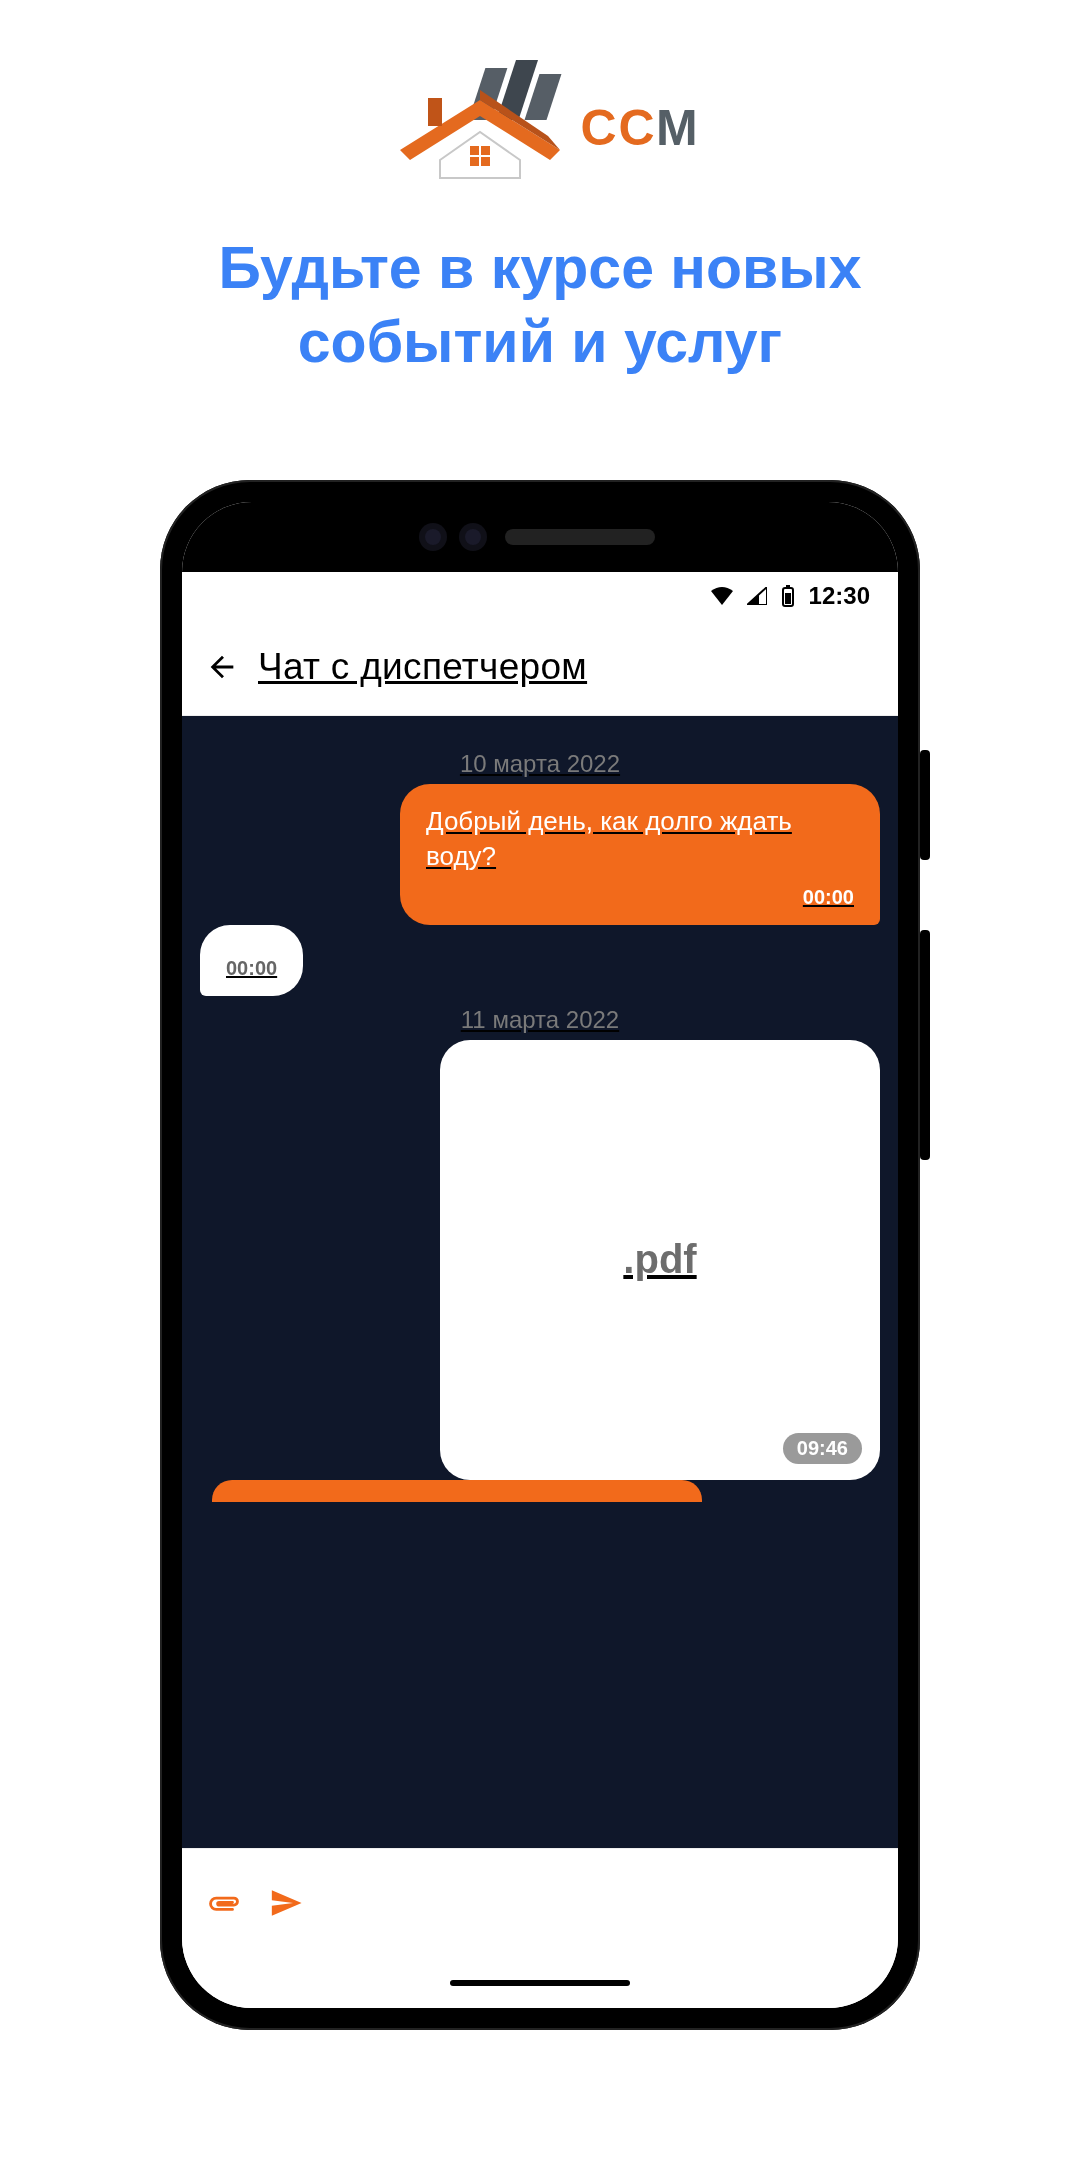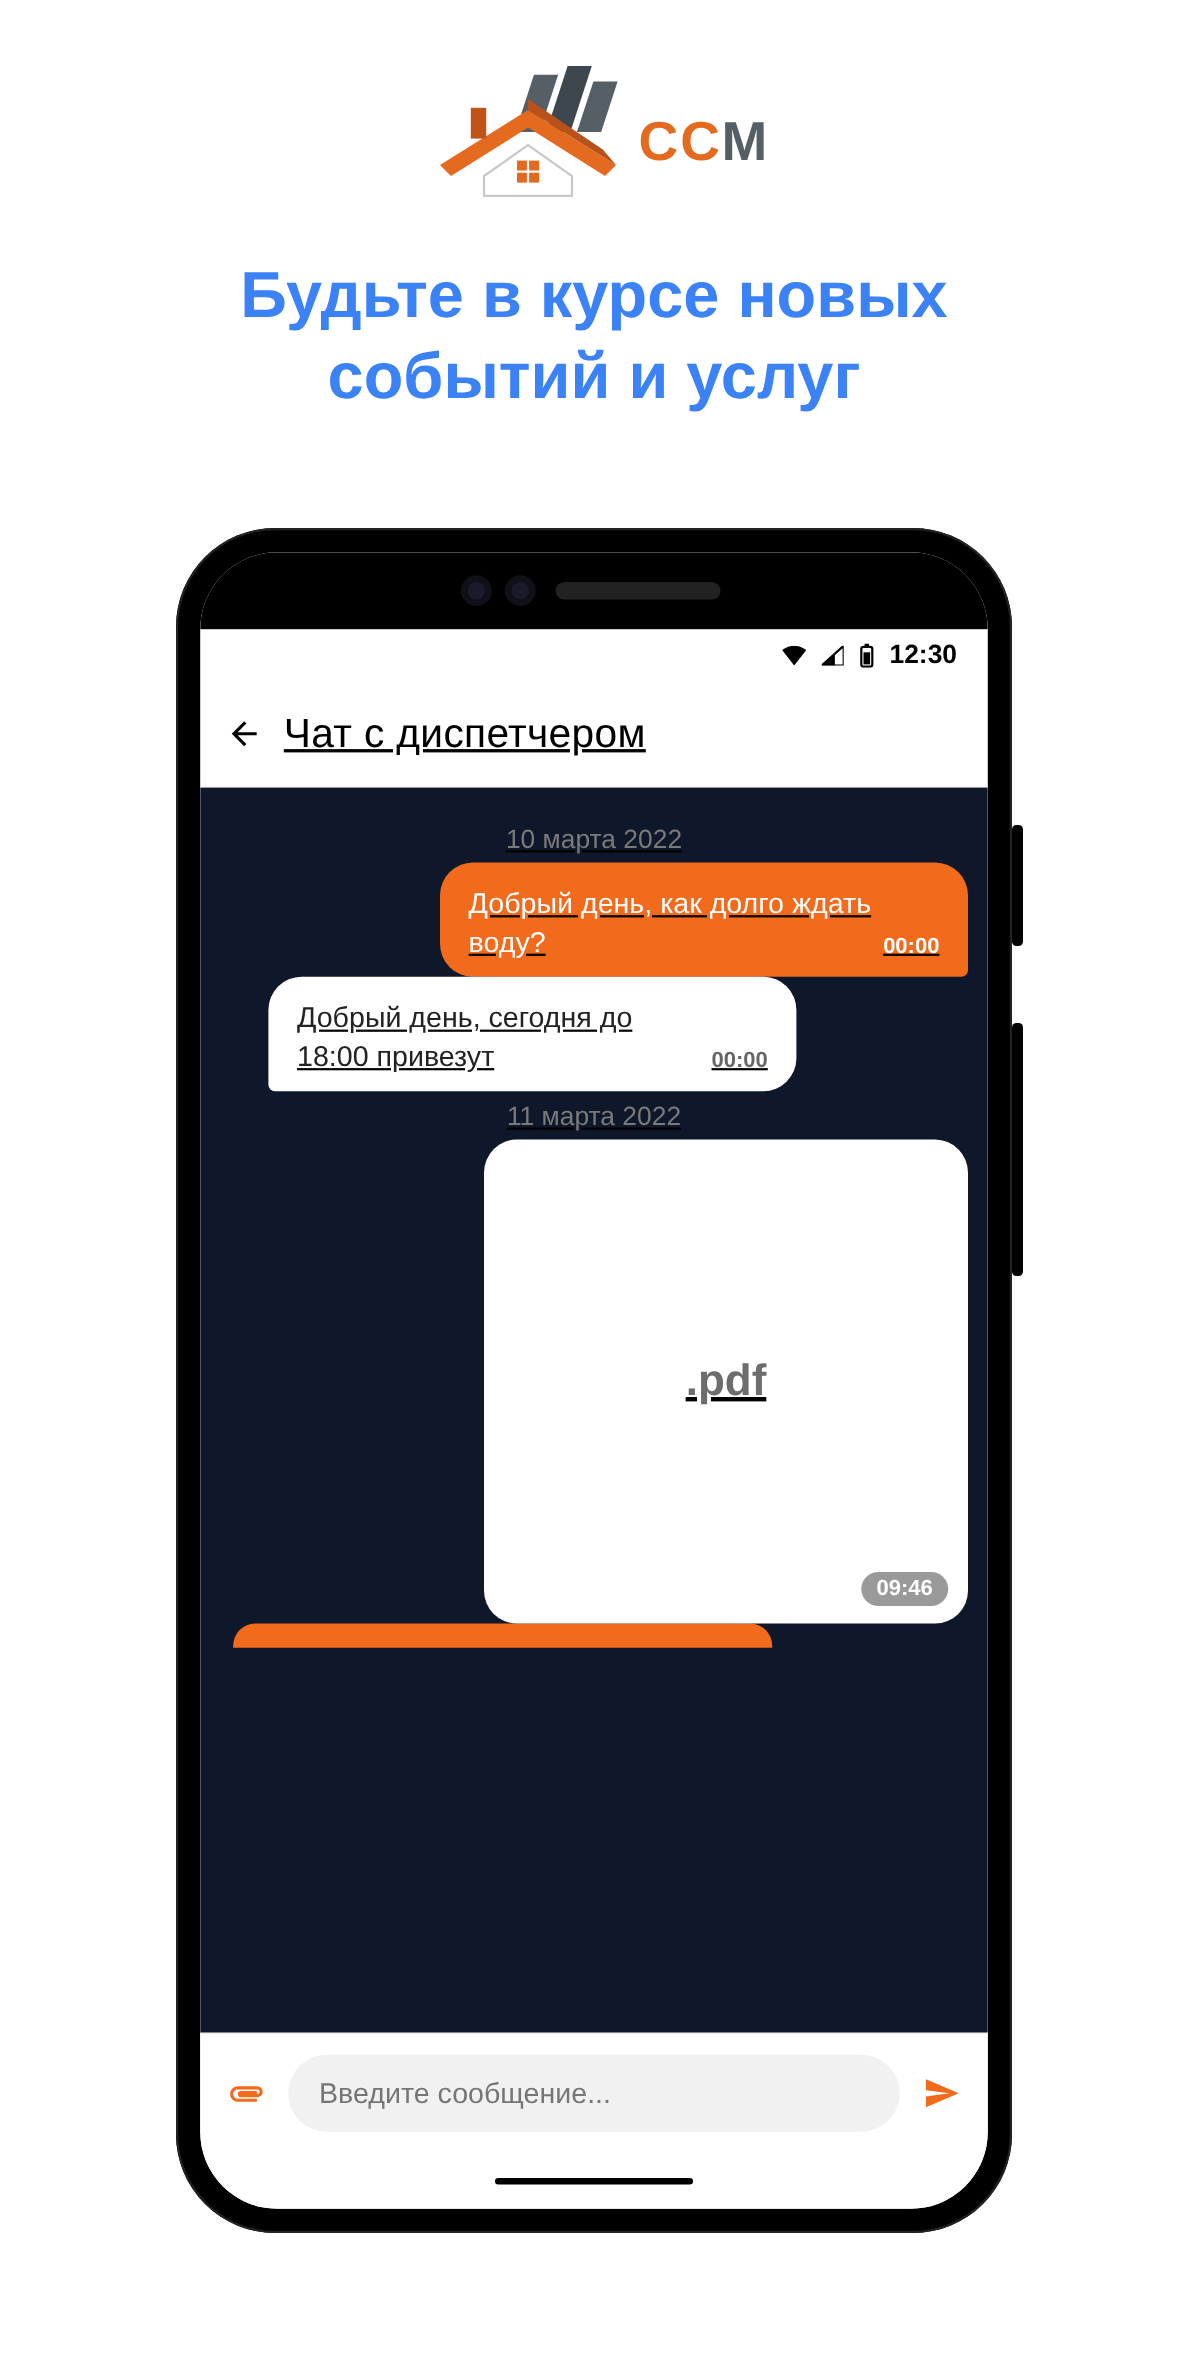--- a/index.html
+++ b/index.html
@@ -97,21 +97,21 @@
     font-weight:500;
     margin:10px 0 6px;
   }
   .bubble {
     max-width: 480px;
     border-radius: 30px;
     padding: 20px 26px 14px 26px;
     font-size:26px;
     line-height:1.35;
     position:relative;
-    display:flex; flex-direction:row;margin-left:44px;
+    display:flex; flex-direction:column;
   }
   .bubble .time { font-size:20px; align-self:flex-end; margin-top:10px; font-weight:600; }
   .bubble.out {
     align-self:flex-end;
     background:#f26a1b;
     color:#fff;
     border-bottom-right-radius:6px;
   }
   .bubble.out .time { color:#fff; }
   .bubble.in {
@@ -253,41 +253,39 @@
 
       <div class="chat-body">
         <div class="date-sep">10 марта 2022</div>
 
         <div class="bubble out">
           <span>Добрый день, как долго ждать воду?</span>
           <span class="time">00:00</span>
         </div>
 
         <div class="bubble in">
-          <span>Добрый день, сегодня до 18:00 привезут</span>
           <span class="time">00:00</span>
         </div>
 
         <div class="date-sep">11 марта 2022</div>
 
         <div class="attach-bubble">
           <span class="ext">.pdf</span>
           <span class="badge">09:46</span>
         </div>
 
         <div class="peek"></div>
       </div>
 
       <div class="composer">
         <div class="comp-icon">
           <svg width="34" height="34" viewBox="0 0 24 24">
               <path d="M16.5 6v11.5a4 4 0 0 1-8 0V5a2.5 2.5 0 1 1 5 0v10.5a1 1 0 0 1-2 0V6" fill="none" stroke="#f26a1b" stroke-width="2" stroke-linecap="round" transform="rotate(90 12 12)"></path>
             </svg>
         </div>
-        <input class="comp-input" placeholder="Введите сообщение..." style="">
         <div class="comp-icon">
           <svg width="34" height="34" viewBox="0 0 24 24">
               <path d="M2 21l21-9L2 3v7l15 2-15 2z" fill="#f26a1b"></path>
             </svg>
         </div>
       </div>
 
       <div class="navbar">
         <div class="nav-pill"></div>
       </div>

